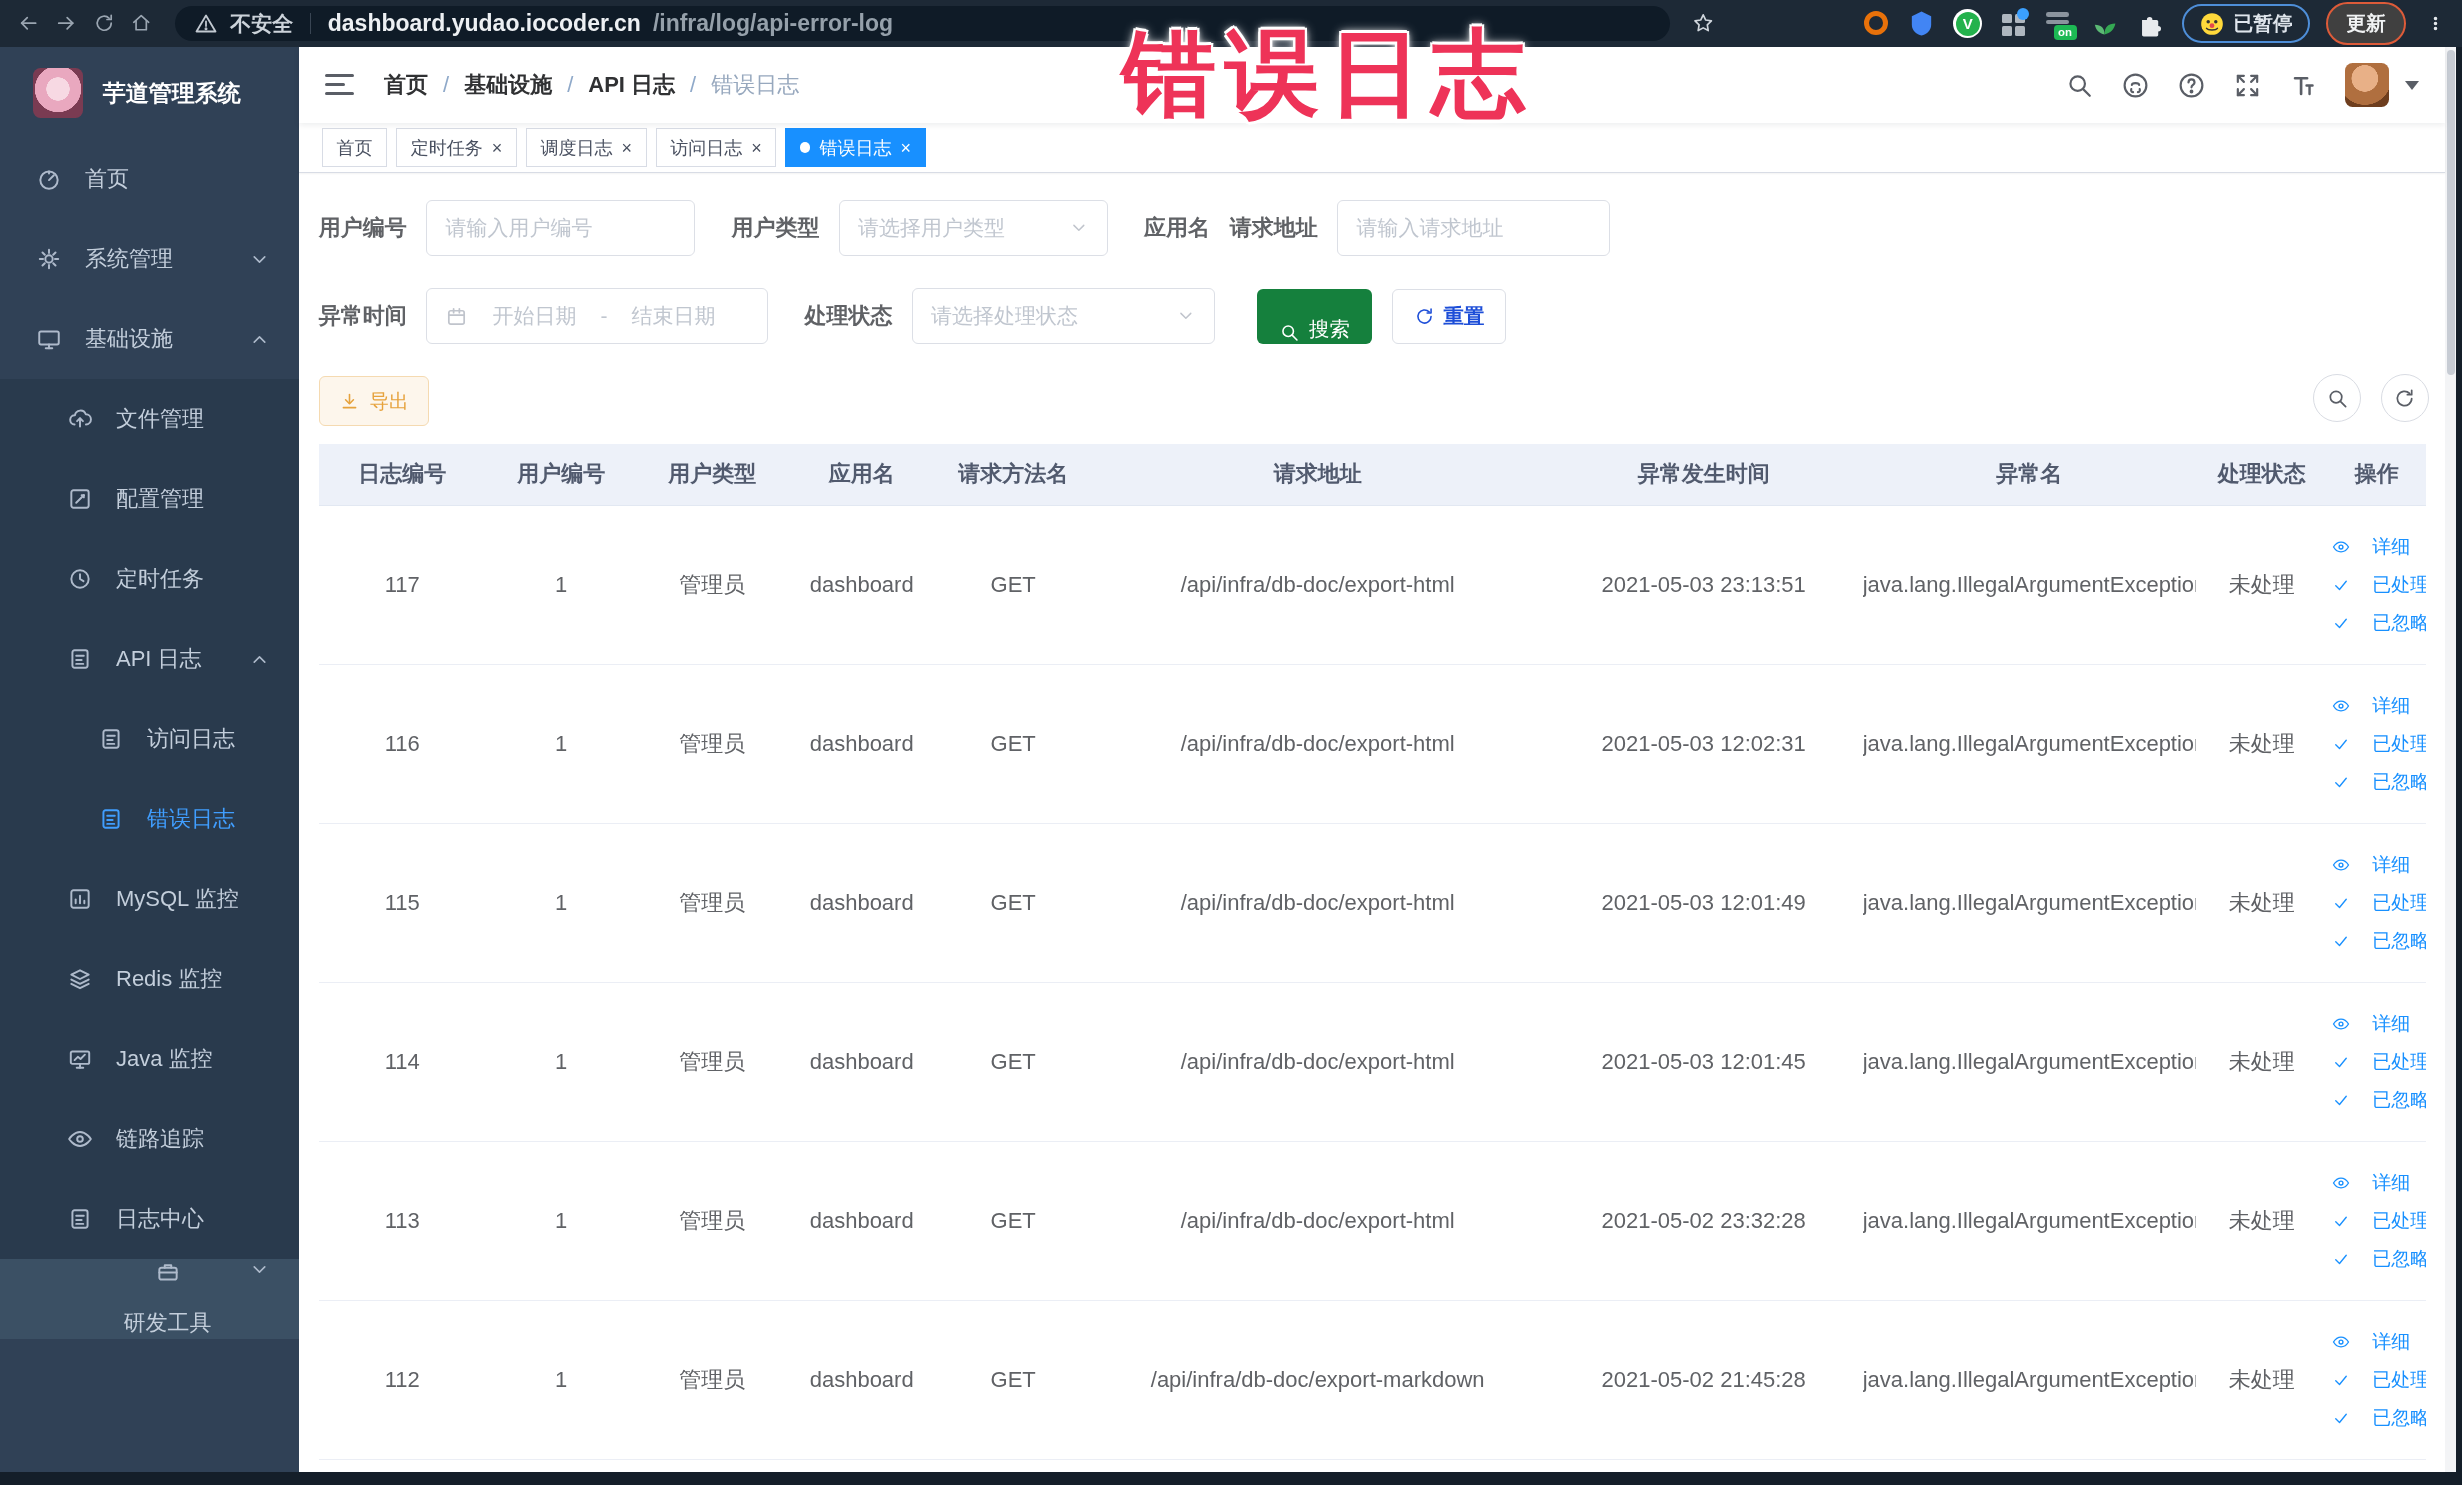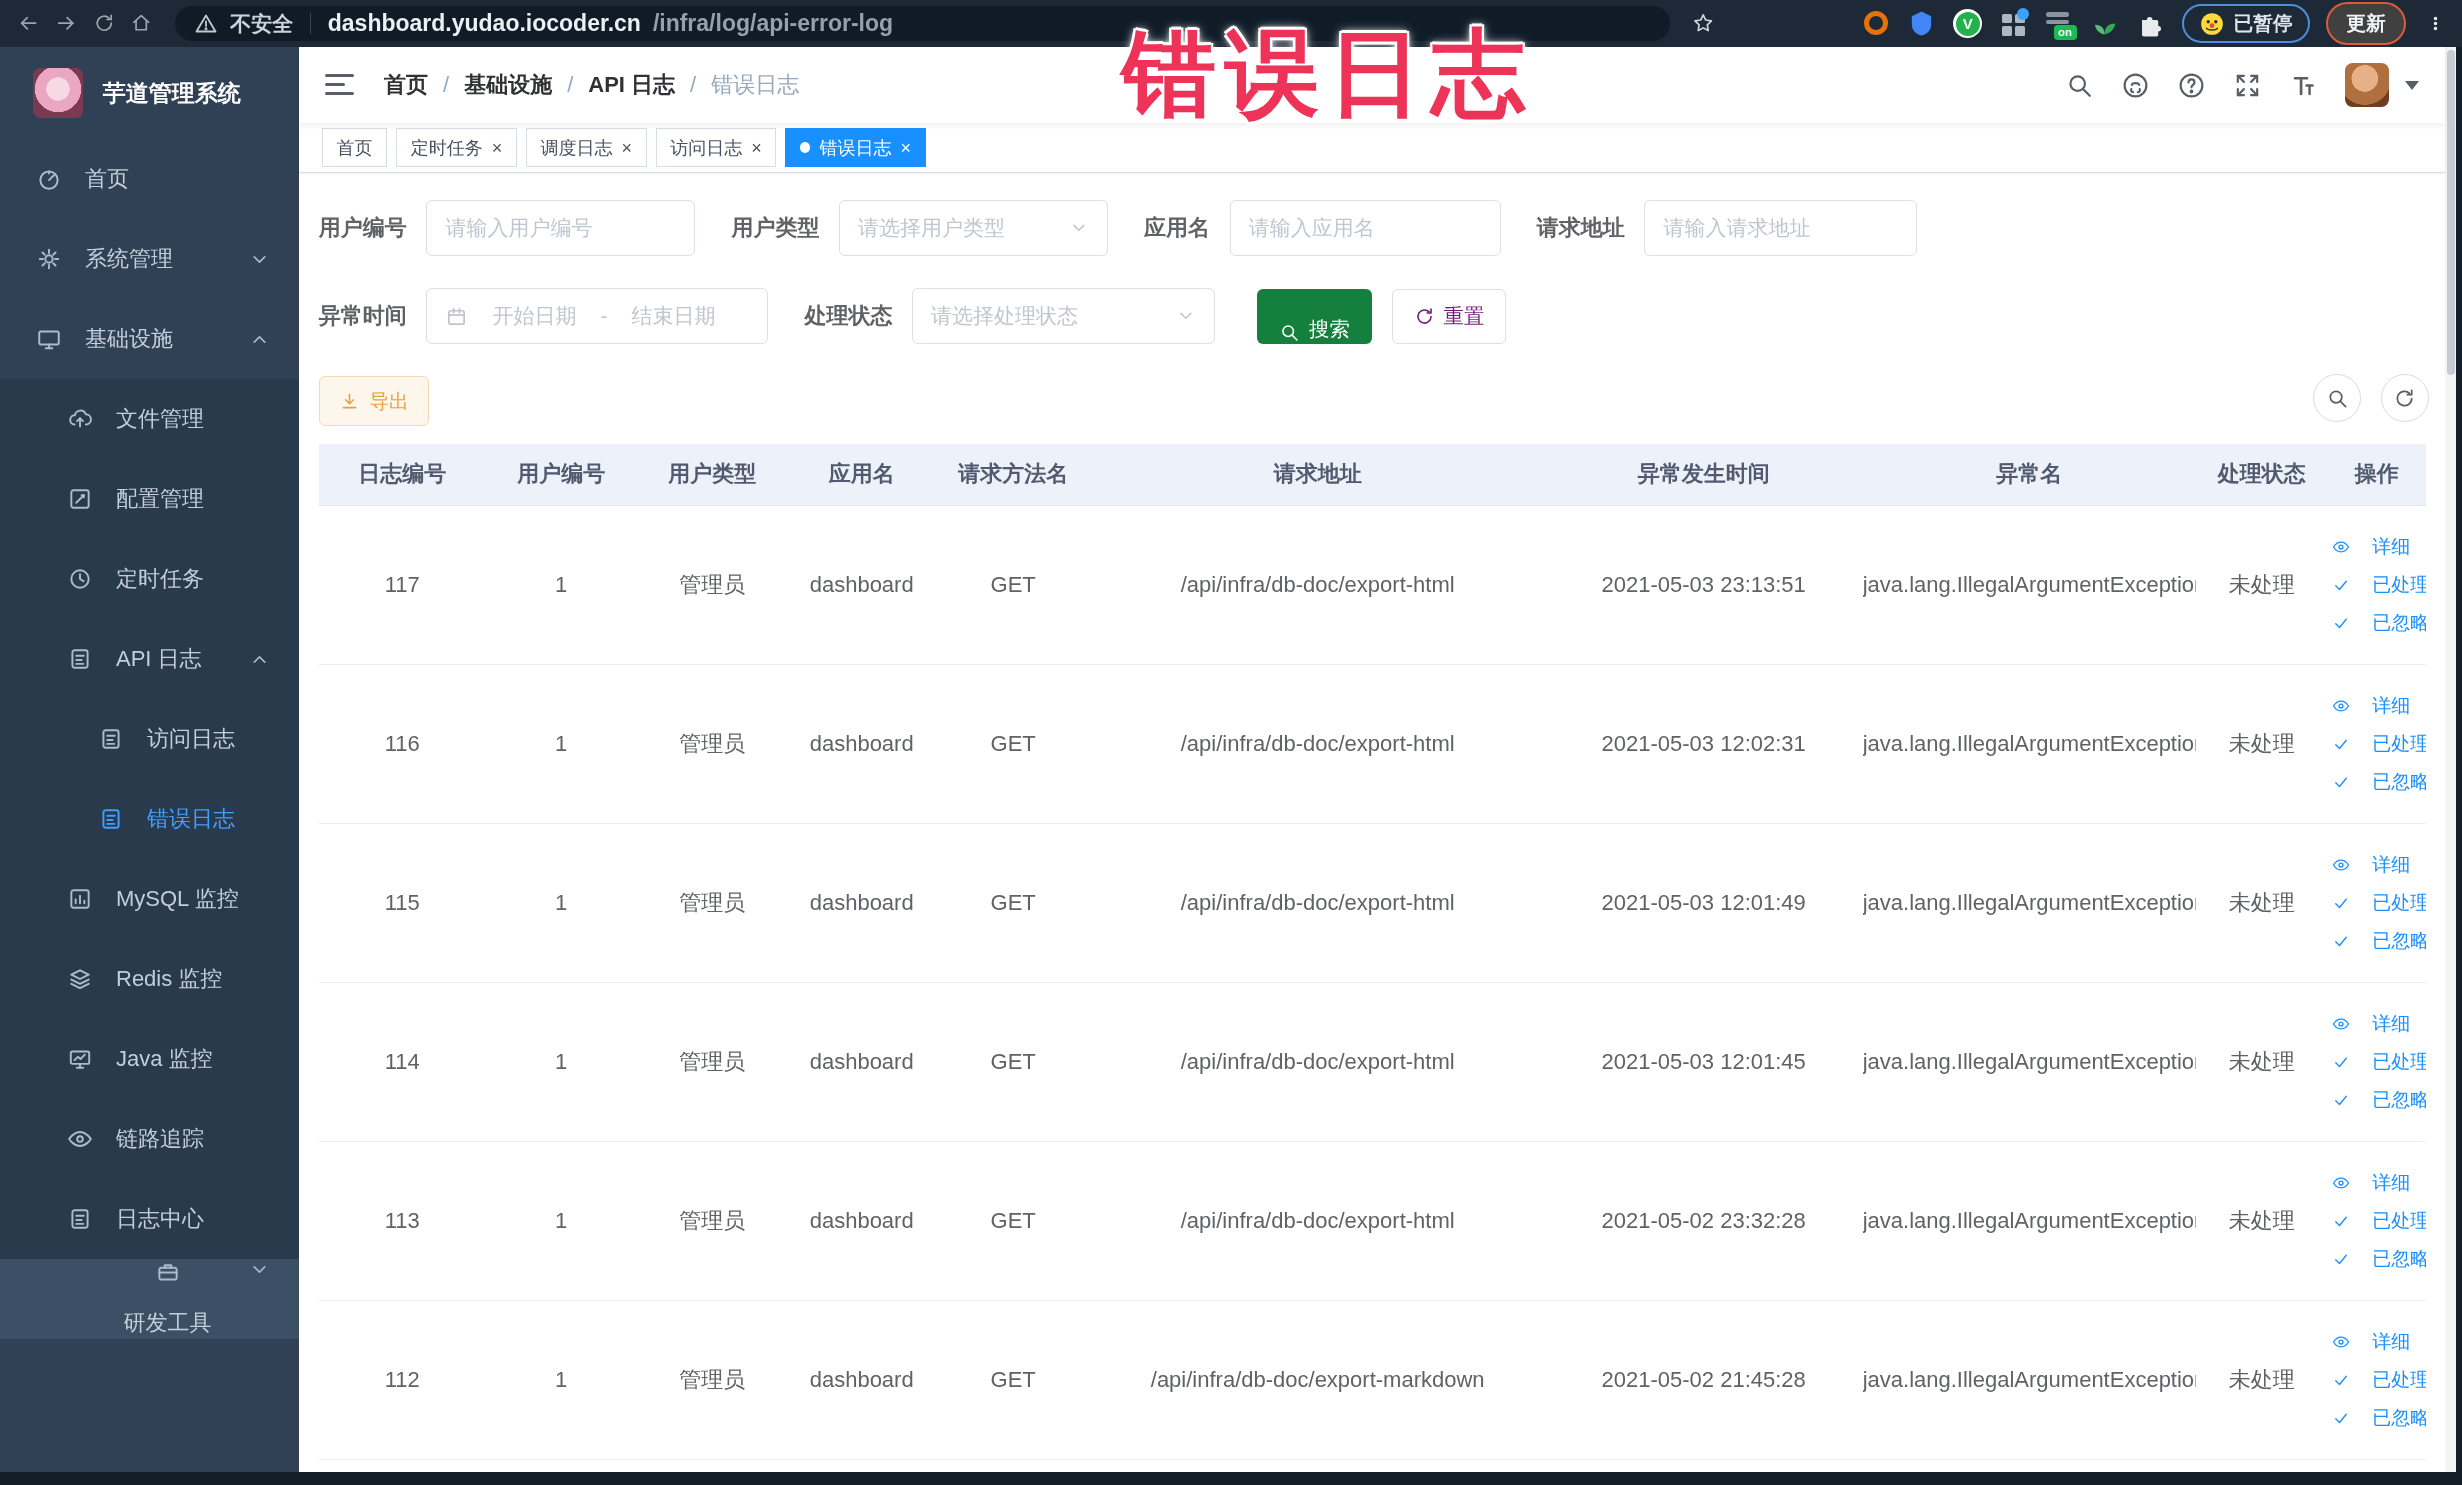--- a/index.html
+++ b/index.html
@@ -79,21 +79,21 @@
   .f-label { font-size:22px; color:#606266; font-weight:700; margin-right:19.7px; white-space:nowrap; }
   .f-box { height:56px; border:1.5px solid #dcdfe6; border-radius:6px; display:flex; align-items:center; padding:0 18px; font-size:21px; background:#fff; margin-right:36px; cursor:text; }
   .ph { color:#c0c6cf; }
   .f-select { cursor:pointer; justify-content:space-between; }
   .f-select .chev { width:19.7px; height:19.7px; color:#c0c4cc; flex:none; }
   .f-date { gap:24px; cursor:pointer; }
   .f-date .cal { width:23px; height:23px; color:#c0c4cc; flex:none; }
   .btn { height:55px; border-radius:6px; display:inline-flex; align-items:center; gap:9px; padding:0 21px; font-size:20.4px; cursor:pointer; border:1.5px solid transparent; }
   .btn .bico { width:21px; height:21px; }
   .btn-primary { background:#15803d; color:#fff;align-items:flex-end; }
-  .btn-plain { background:#fff; border-color:#dcdfe6; color:#701a75; margin-left:19.7px; }
+  .btn-plain { background:#fff; border-color:#dcdfe6; color:#1d4ed8; margin-left:19.7px;font-weight:bold; }
   .btn-export { height:50px; background:#fdf6ec; border:1.5px solid #f5dab1; color:#e6a23c; font-size:19.7px; padding:0 19.7px; margin:0 0 16.7px 0; }
   .tool-circles { position:absolute; top:201px; right:16.7px; display:flex; gap:19.7px; }
   .circle-btn { width:48px; height:48px; border-radius:50%; border:1.5px solid #d9dce3; background:#fff; display:flex; align-items:center; justify-content:center; color:#5a5e66; cursor:pointer; }
   .circle-btn .ico { width:23px; height:23px; }
 
   
   table { width:100%; border-collapse:collapse; table-layout:fixed; margin-top:1.5px; }
   thead th { height:61px; background:#edf1f9; color:#515a6e; font-size:22px; font-weight:700; text-align:center; border-bottom:0.8px solid #e2e8f2; }
   tbody td { height:159px; text-align:center; color:#606266; font-size:22px; border-bottom:1.5px solid #ebeef5; overflow:hidden; }
   .actions { display:flex; flex-direction:column; align-items:flex-start; gap:12px; padding-left:4.5px; }
@@ -440,23 +440,20 @@
         <span class="f-label">用户类型</span>
         <div class="f-box f-select" style="width:269px">
             <span class="ph">请选择用户类型</span>
             <span class="chev" data-icon="chevdown">
               <svg viewBox="0 0 24 24" fill="none" stroke="currentColor" stroke-width="1.8" stroke-linecap="round" stroke-linejoin="round">
                 <polyline points="6,9 12,15 18,9"></polyline>
               </svg>
             </span>
           </div>
         <span class="f-label">应用名</span>
-        <div class="f-box" style="width:271px">
-            <span class="ph">请输入应用名</span>
-          </div>
         <span class="f-label">请求地址</span>
         <div class="f-box" style="width:273px;margin-right:0">
             <span class="ph">请输入请求地址</span>
           </div>
       </div>
 
       <div class="filter-row">
         <span class="f-label">异常时间</span>
         <div class="f-box f-date" style="width:342px">
           <span class="cal" data-icon="calendar">

